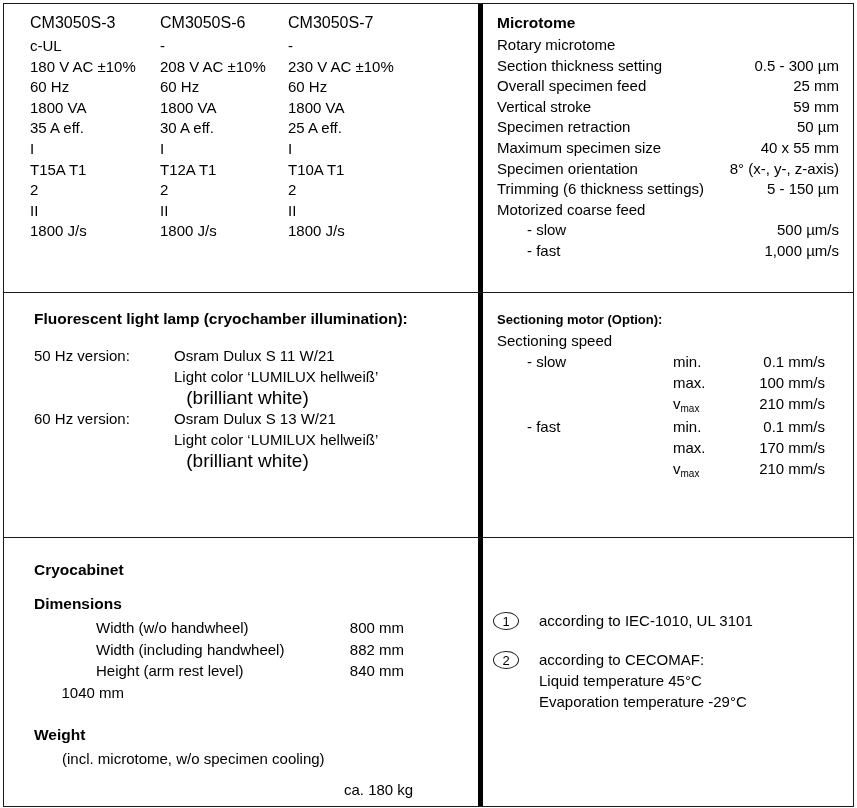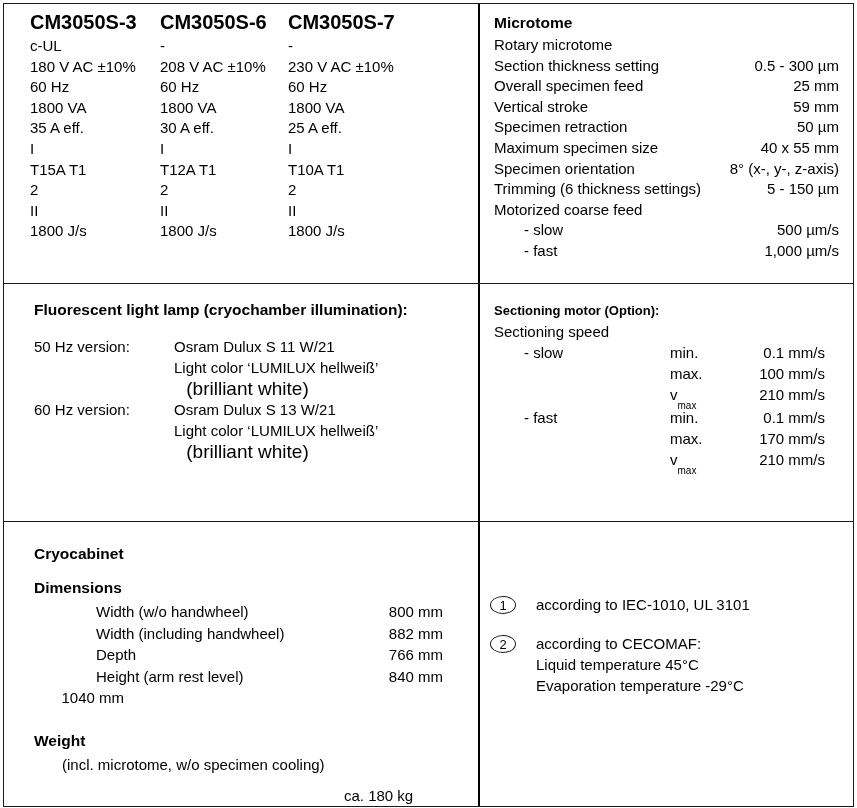--- a/index.html
+++ b/index.html
@@ -40,38 +40,38 @@
   .band-2 { height: 245px; }
   .band-3 { flex: 1 1 auto; }
 
   .col-left {
     width: 474px;
     box-sizing: border-box;
     position: relative;
   }
   .col-right {
     flex: 1 1 auto;
-    border-left: 2px solid #000000;
+    border-left: 5px solid #000000;
     box-sizing: border-box;
     position: relative;
   }
 
   
   .elec {
     padding: 9px 0 0 26px;
     display: flex;
   }
   .elec-col {
     width: 128px;
   }
   .elec-col.first { width: 130px; }
   .elec h3 {
     margin: 0 0 4px 0;
-    font-size: 20px;
-    font-weight: bold;
+    font-size: 16px;
+    font-weight: normal;
     line-height: 19px;
   }
   .elec .row {
     font-size: 15px;
     line-height: 20.6px;
     white-space: nowrap;
   }
 
   
   .spec-wrap {
@@ -141,21 +141,21 @@
     white-space: nowrap;
     align-items: baseline;
   }
   .motor-row .mode { width: 176px; padding-left: 30px; box-sizing: border-box; }
   .motor-row .lim { width: 70px; }
   .motor-row .val { flex: 1 1 auto; text-align: right; padding-right: 14px;}
   sub {
     font-size: 10px;
     vertical-align: baseline;
     position: relative;
-    top: 9px;
+    top: 3px;
   }
 
   
   .cryo {
     padding: 22px 0 0 30px;
   }
   .cryo h3 {
     margin: 0 0 14px 0;
     font-size: 15.5px;
     font-weight: bold;
@@ -165,21 +165,20 @@
     margin: 0 0 3px 0;
     font-size: 15.5px;
     font-weight: bold;
     line-height: 20px;
   }
   .dim-row {
     display: flex;
     font-size: 15px;
     line-height: 21.5px;
     white-space: nowrap;
-    gap: 39px;
   }
   .dim-row .k { width: 280px; padding-left: 62px; box-sizing: border-box; }
   .dim-row .v { width: 90px; text-align: right; }
   .weight-block { margin-top: 22px; }
   .weight-row {
     display: flex;
     font-size: 15px;
     line-height: 21.5px;
     white-space: nowrap;
   }
@@ -393,24 +392,20 @@
 
           <div class="dim-row">
             <span class="k">Width (w/o handwheel)</span>
             <span class="v">800 mm</span>
           </div>
           <div class="dim-row">
             <span class="k">Width (including handwheel)</span>
             <span class="v">882 mm</span>
           </div>
           <div class="dim-row">
-            <span class="k">Depth</span>
-            <span class="v">766 mm</span>
-          </div>
-          <div class="dim-row">
             <span class="k">Height (arm rest level)</span>
             <span class="v">840 mm</span>
           </div>
           <div class="dim-row">
             <span class="v">1040 mm</span>
           </div>
 
           <div class="weight-block">
             <h4>Weight</h4>
             <div class="weight-row">

